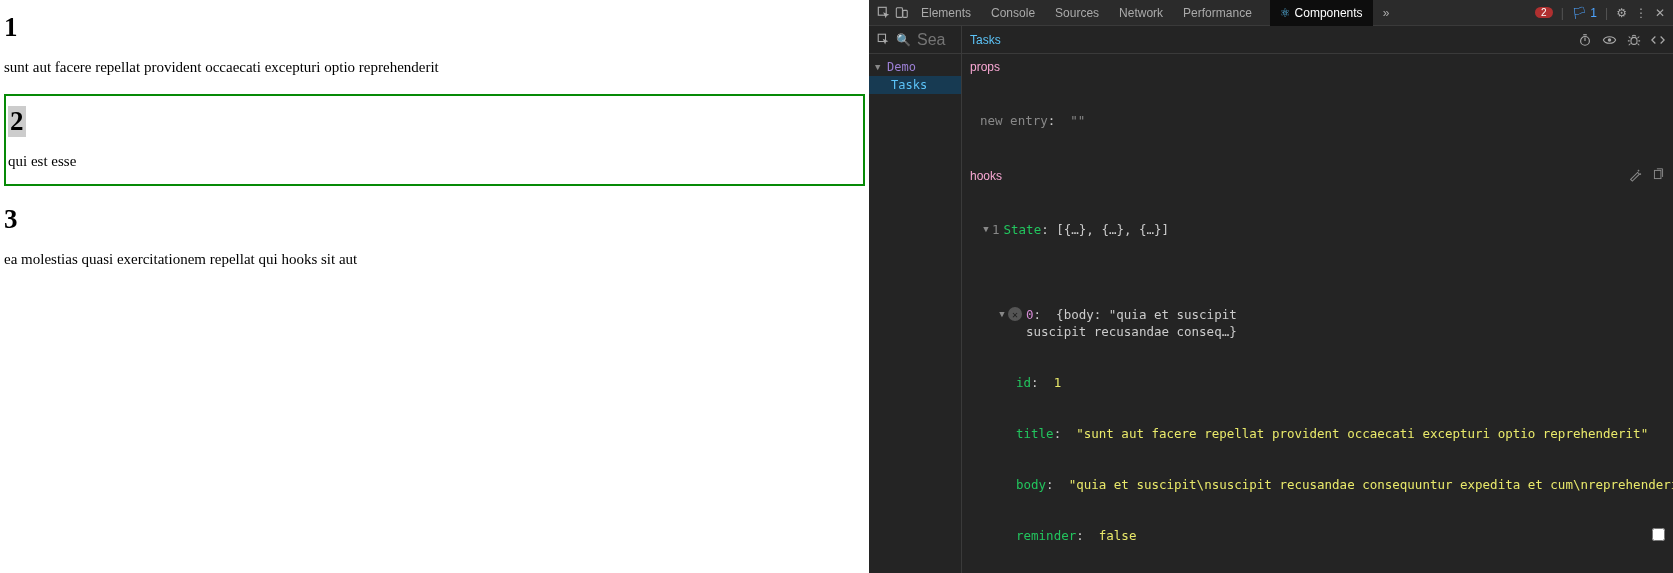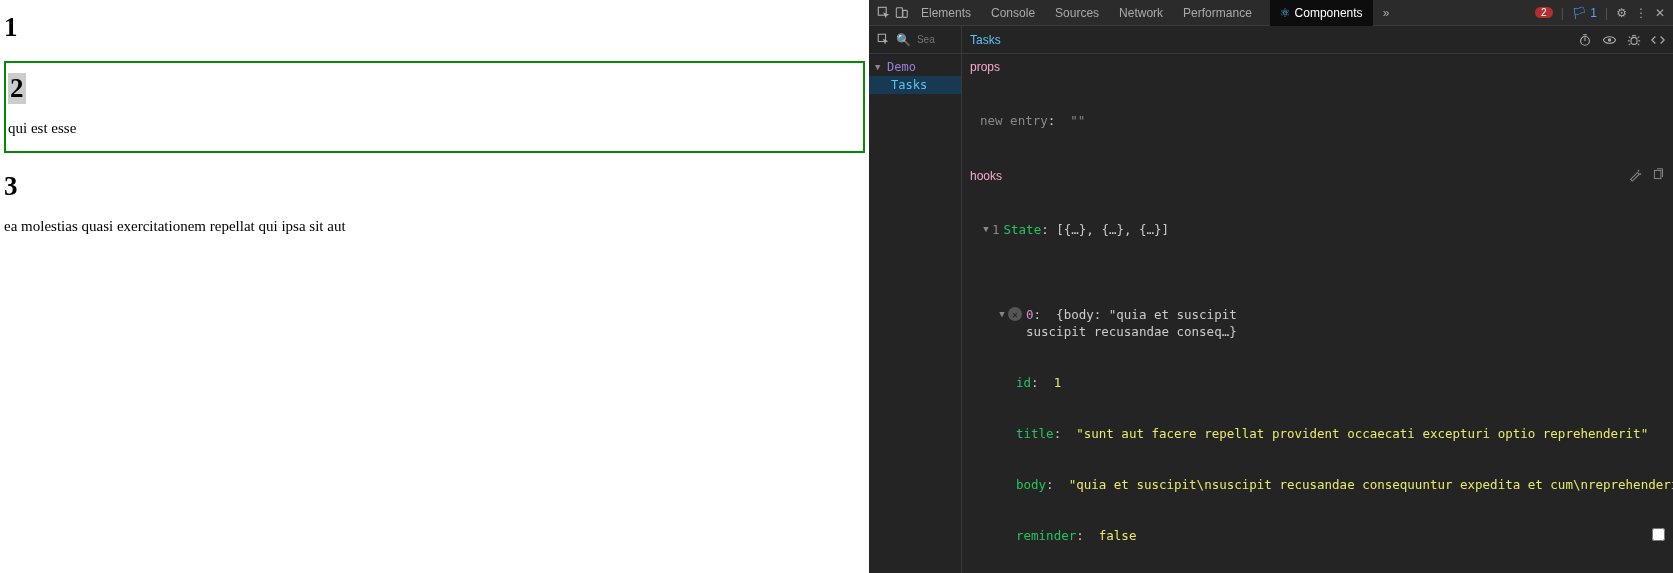--- a/index.html
+++ b/index.html
@@ -70,21 +70,21 @@
     width: 93px; 
     display: flex;
     align-items: center;
     gap: 6px;
     padding-left: 8px;
     border-right: 1px solid #3a3a3a;
     color: #aaa;
   }
   .dt-row2 .left input {
     background: transparent; border: none; color: #ccc;
-    width: 40px; font-size: 10px; outline: none;
+    width: 40px; font-size: 16px; outline: none;
   }
   .dt-row2 .right {
     flex: 1;
     display: flex;
     align-items: center;
     padding: 0 8px;
     color: #5cc3f7;
   }
   .dt-row2 .right .rspacer { flex: 1; }
   .dt-row2 .right .ricon { color: #aaa; margin-left: 10px; cursor: pointer; }
@@ -153,28 +153,29 @@
 
   
   svg { display: block; }
 </style>
 </head>
 <body>
 
 <div class="page">
   <div class="task">
     <h2>1</h2>
+    <p>sunt aut facere repellat provident occaecati excepturi optio reprehenderit</p>
   </div>
   <div class="task reminder">
     <h2>2</h2>
     <p>qui est esse</p>
   </div>
   <div class="task">
     <h2>3</h2>
-    <p>ea molestias quasi exercitationem repellat qui ipsa sit aut</p>
+    <p>ea molestias quasi exercitationem repellat qui hooks sit aut</p>
   </div>
 </div>
 
 <div class="devtools">
 
   <div class="dt-tabs">
     <span class="sq picker">
       <svg viewBox="0 0 16 16">
           <rect x="1.5" y="1.5" width="9" height="9" fill="none" stroke="#aaa" stroke-width="1.3"></rect>
           <path d="M7 7 L14 10 L11 11 L10 14 Z" fill="#aaa"></path>

